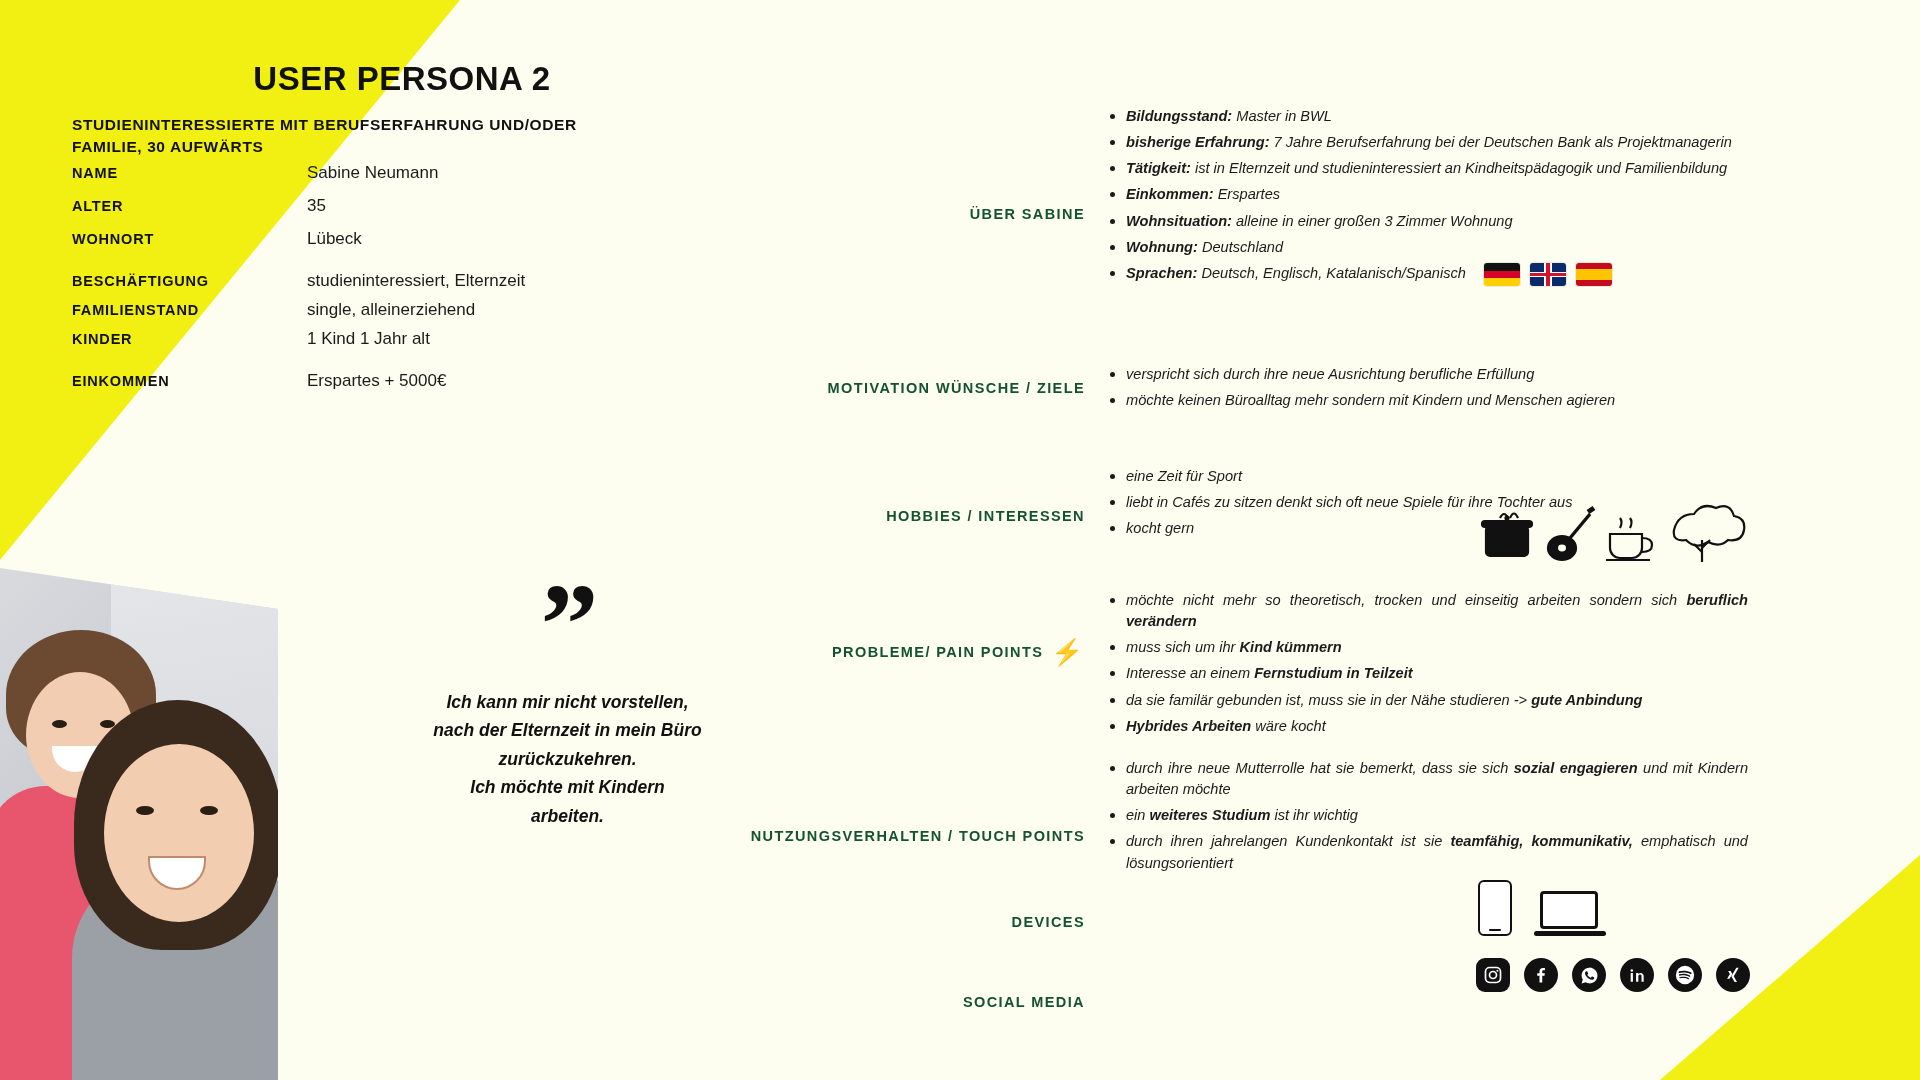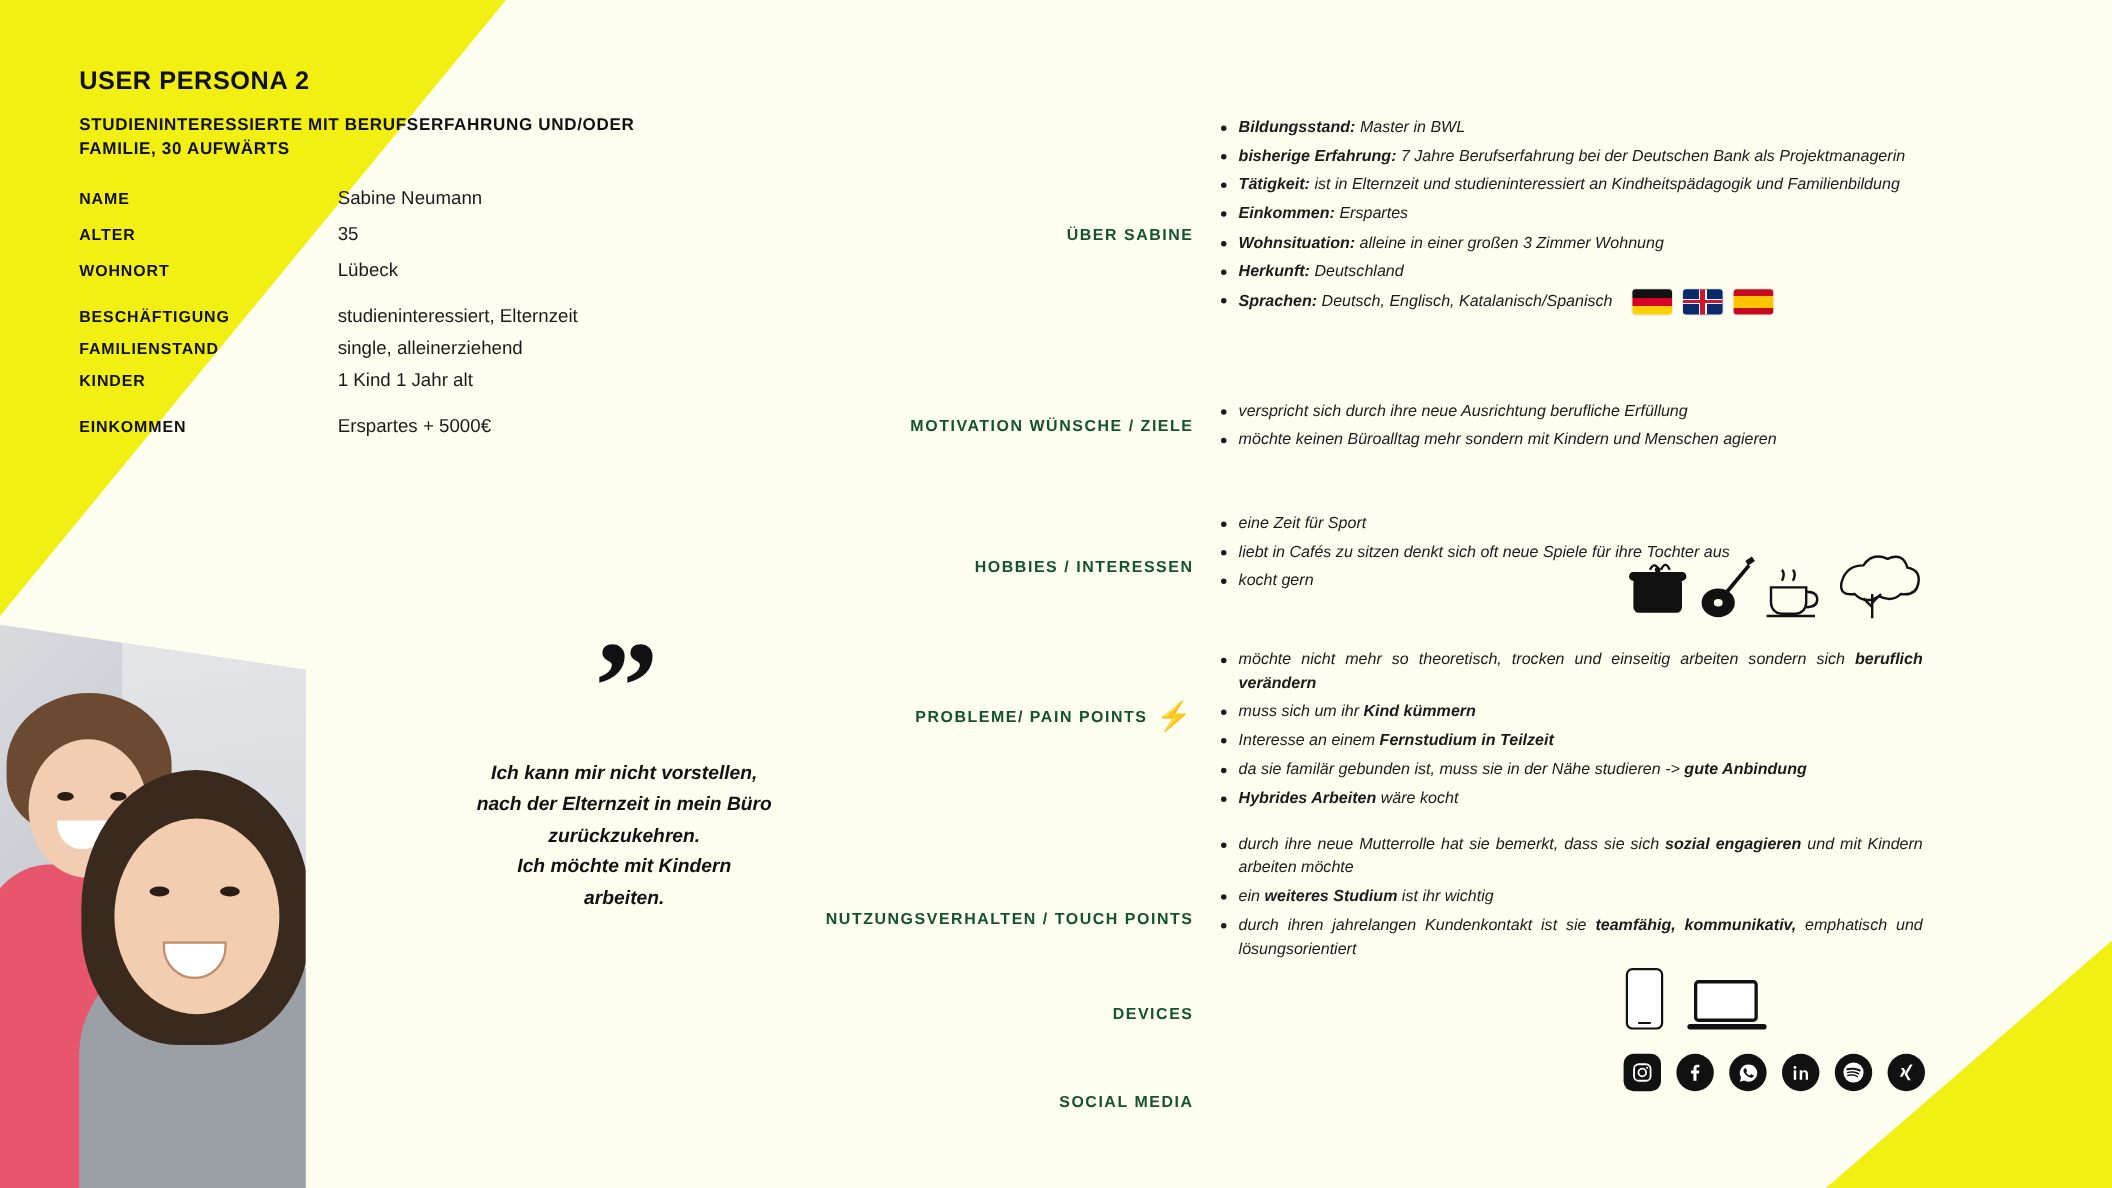--- a/index.html
+++ b/index.html
@@ -30,34 +30,35 @@
     border-left: 260px solid transparent;
   }
 
   
   .left-col {
     position: absolute;
     left: 72px; top: 60px;
     width: 660px;
   }
   .persona-title {
-    font-size: 23px;
+    font-size: 33px;
     font-weight: bold;
     letter-spacing: 0.5px;
     color: #111;
     margin-bottom: 16px;
+    text-align: center;
   }
   .persona-subtitle {
     font-size: 15.5px;
     font-weight: bold;
     letter-spacing: 0.6px;
     line-height: 1.45;
     color: #111;
     max-width: 540px;
-    margin-bottom: 22px;
+    margin-bottom: 4px;
   }
   .facts { width: 560px; }
   .fact-row {
     display: flex;
     align-items: baseline;
     margin-bottom: 13px;
   }
   .fact-row.gap-sm { margin-bottom: 9px; }
   .fact-row.gap-lg { margin-bottom: 22px; }
   .fact-label {
@@ -352,21 +353,21 @@
 
   <div class="right-col">
 
     <div class="r-block" style="top:106px;">
       <ul class="bullets">
         <li><span class="b">Bildungsstand:</span><span> Master in BWL</span></li>
         <li><span class="b">bisherige Erfahrung:</span><span> 7 Jahre Berufserfahrung bei der Deutschen Bank als Projektmanagerin</span></li>
         <li><span class="b">Tätigkeit:</span><span> ist in Elternzeit und studieninteressiert an Kindheitspädagogik und Familienbildung</span></li>
         <li><span class="b">Einkommen:</span><span> Erspartes</span></li>
         <li><span class="b">Wohnsituation:</span><span> alleine in einer großen 3 Zimmer Wohnung</span></li>
-        <li><span class="b">Herkunft:</span><span> Deutschland</span></li>
+        <li><span class="b">Wohnung:</span><span> Deutschland</span></li>
         <li>
           <span class="b">Sprachen:</span><span> Deutsch, Englisch, Katalanisch/Spanisch</span>
           <span class="flags">
             <span class="flag flag-de"></span>
             <span class="flag flag-uk"></span>
             <span class="flag flag-es"></span>
           </span>
         </li>
       </ul>
     </div>

